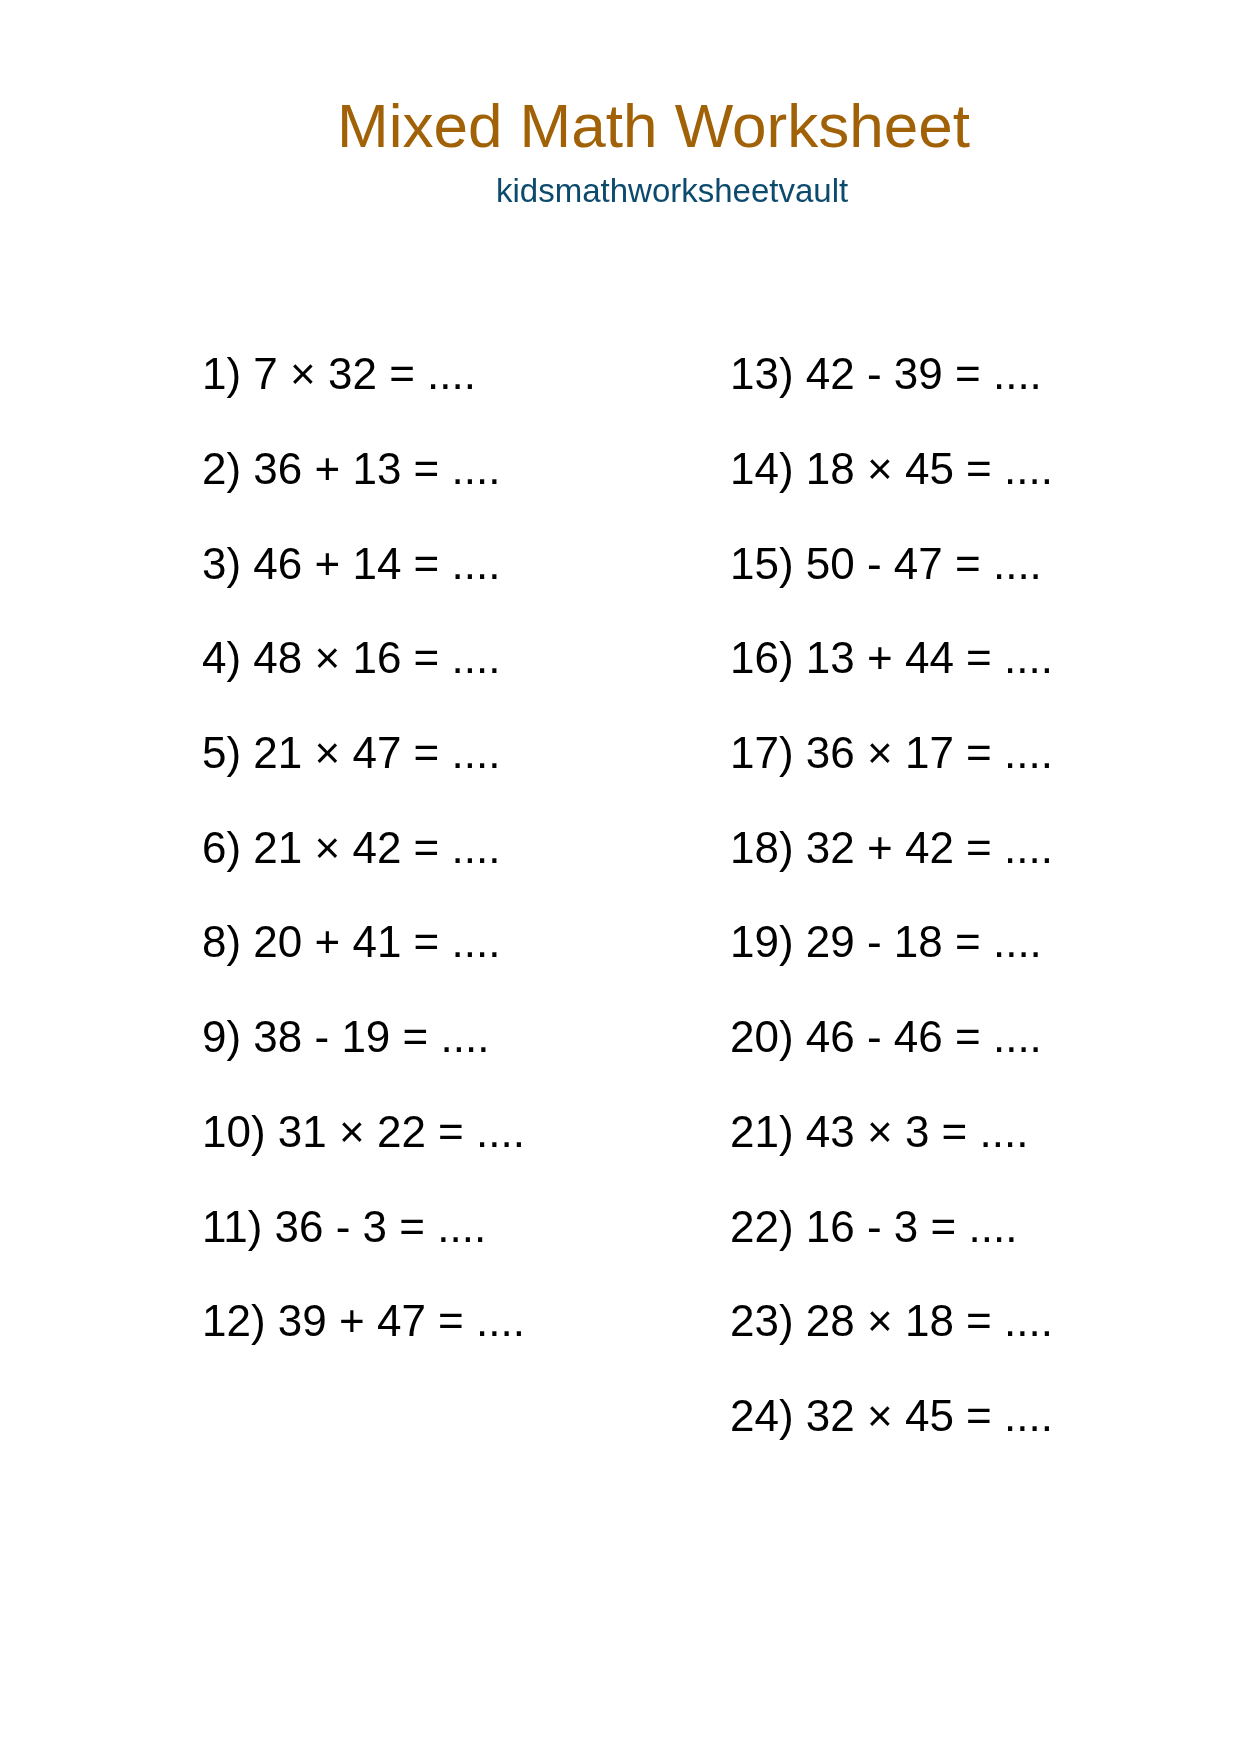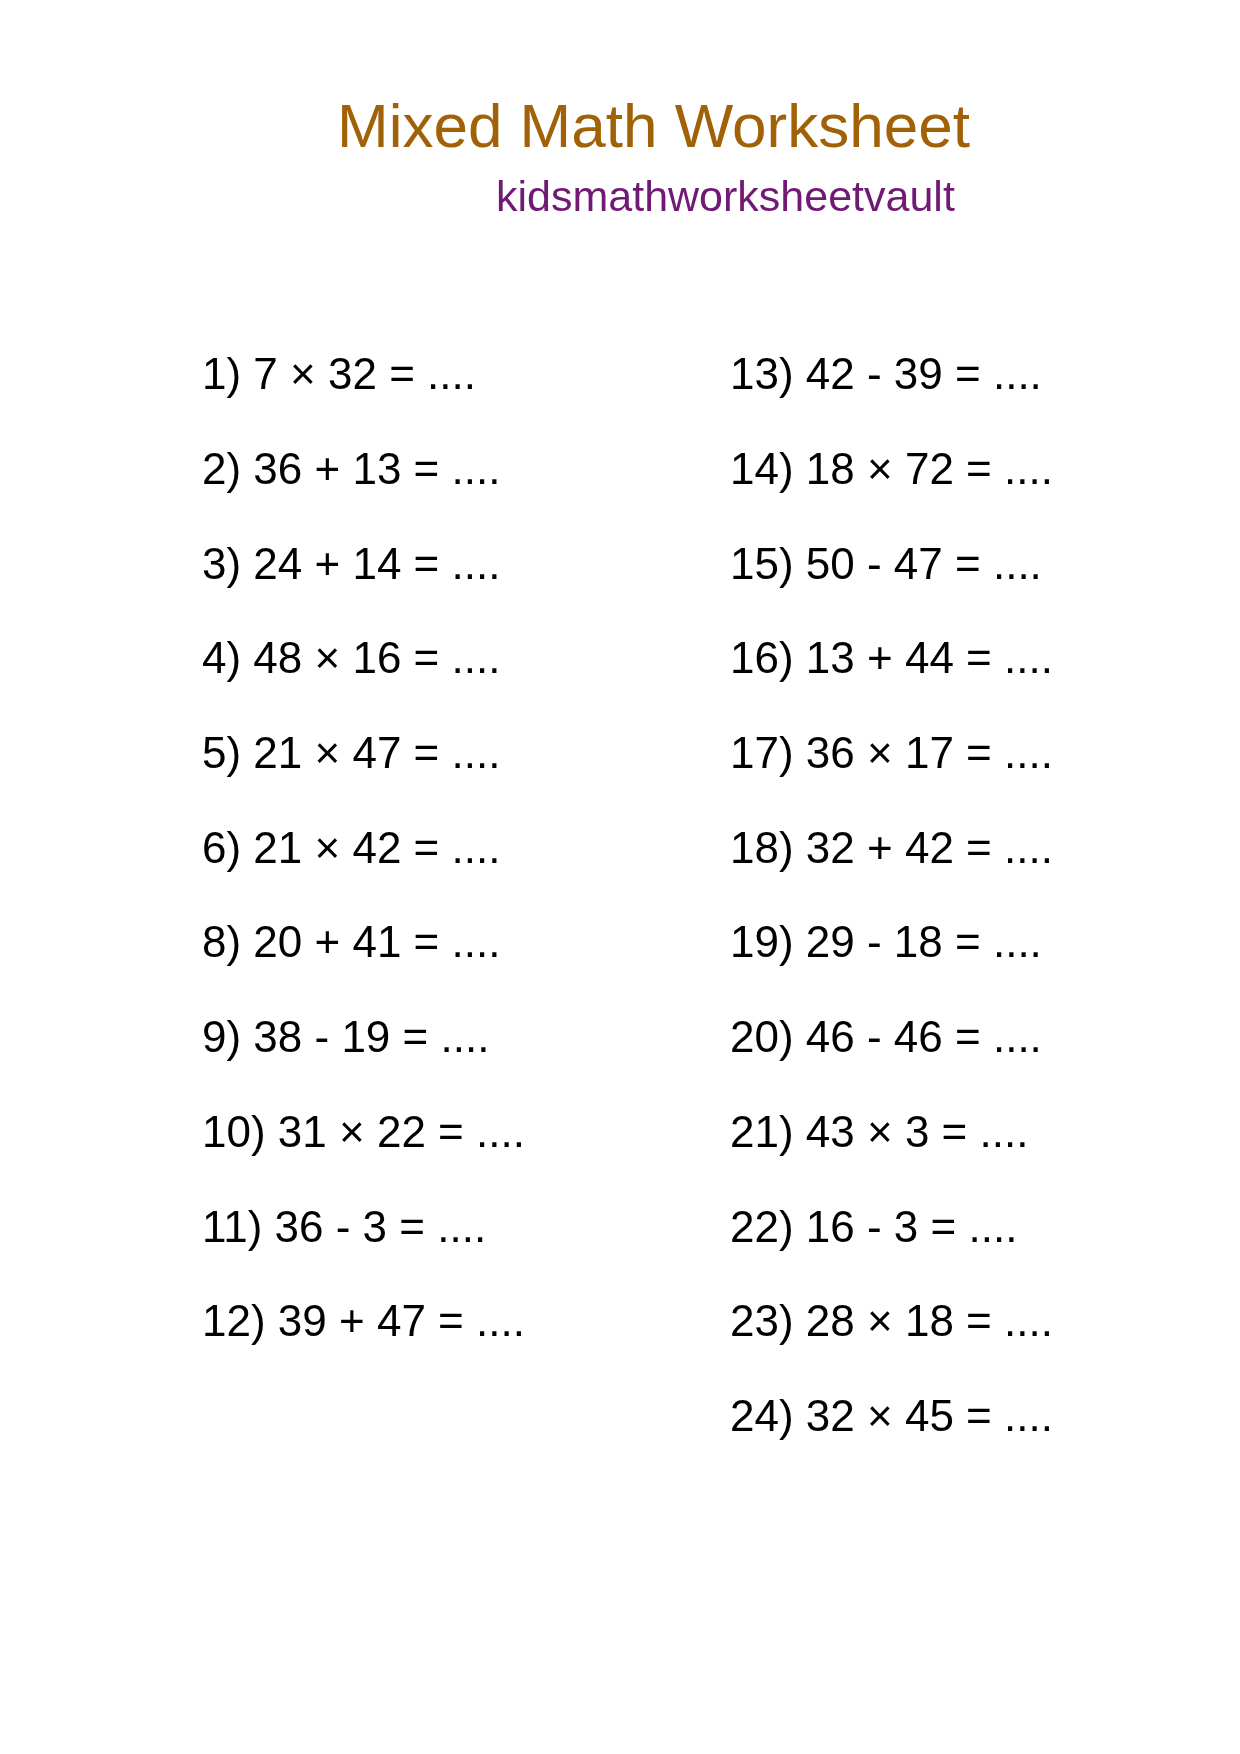--- a/index.html
+++ b/index.html
@@ -24,25 +24,25 @@
       font-size: 62px;
       font-weight: 400;
       line-height: 1.15;
       white-space: pre;
       color: #a16207;
     }
     .subtitle {
       position: absolute;
       left: 496px;
       top: 172px;
-      font-size: 43px;
+      font-size: 33px;
       font-weight: 400;
       line-height: 1.15;
       white-space: pre;
-      color: #701a75;
+      color: #0c4a6e;
     }
     .col {
       position: absolute;
       top: 327px;
       display: flex;
       flex-direction: column;
     }
     .col-left  { left: 202px; }
     .col-right { left: 730px; }
     .row {
@@ -58,34 +58,34 @@
 </head>
 <body>
 
 <div class="page">
   <h1 class="title">Mixed Math Worksheet</h1>
   <div class="subtitle">kidsmathworksheetvault</div>
 
   <div class="col col-left">
     <div class="row">1) 7 × 32 = ....</div>
     <div class="row">2) 36 + 13 = ....</div>
-    <div class="row">3) 24 + 14 = ....</div>
+    <div class="row">3) 46 + 14 = ....</div>
     <div class="row">4) 48 × 16 = ....</div>
     <div class="row">5) 21 × 47 = ....</div>
     <div class="row">6) 21 × 42 = ....</div>
     <div class="row">8) 20 + 41 = ....</div>
     <div class="row">9) 38 - 19 = ....</div>
     <div class="row">10) 31 × 22 = ....</div>
     <div class="row">11) 36 - 3 = ....</div>
     <div class="row">12) 39 + 47 = ....</div>
   </div>
 
   <div class="col col-right">
     <div class="row">13) 42 - 39 = ....</div>
-    <div class="row">14) 18 × 72 = ....</div>
+    <div class="row">14) 18 × 45 = ....</div>
     <div class="row">15) 50 - 47 = ....</div>
     <div class="row">16) 13 + 44 = ....</div>
     <div class="row">17) 36 × 17 = ....</div>
     <div class="row">18) 32 + 42 = ....</div>
     <div class="row">19) 29 - 18 = ....</div>
     <div class="row">20) 46 - 46 = ....</div>
     <div class="row">21) 43 × 3 = ....</div>
     <div class="row">22) 16 - 3 = ....</div>
     <div class="row">23) 28 × 18 = ....</div>
     <div class="row">24) 32 × 45 = ....</div>

